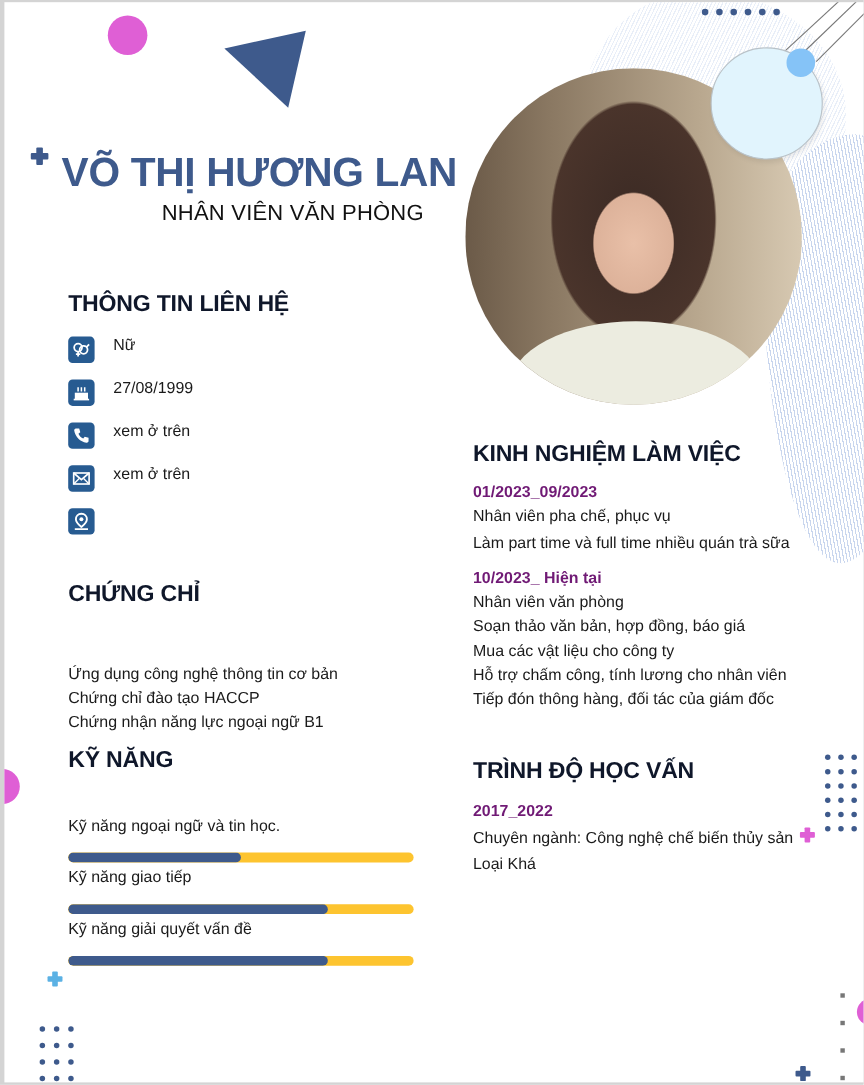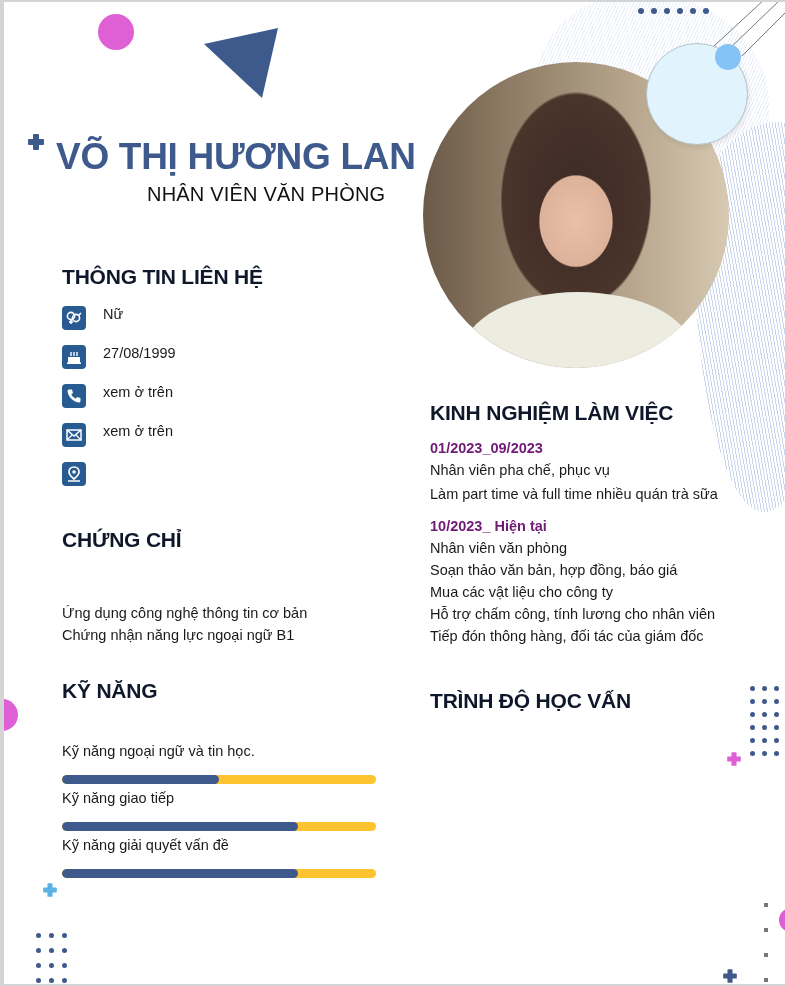--- a/index.html
+++ b/index.html
@@ -185,20 +185,21 @@
             <circle cx="9" cy="7" r="1.8" fill="#fff"></circle>
             <line x1="3" y1="16" x2="15" y2="16" stroke="#fff" stroke-width="1.5"></line>
           </svg>
       </span>
     </div>
   </div>
 
   <div class="abs section-title cert-title">CHỨNG CHỈ</div>
   <div class="abs cert-list">
     <div>Ứng dụng công nghệ thông tin cơ bản</div>
+    <div>Chứng chỉ đào tạo HACCP</div>
     <div>Chứng nhận năng lực ngoại ngữ B1</div>
   </div>
 
   <div class="abs section-title skills-title">KỸ NĂNG</div>
   <div class="skill" style="top:698px">
     <div class="skill-label">Kỹ năng ngoại ngữ và tin học.</div>
     <div class="skill-bar" style="top:32px">
       <div class="skill-fill" style="width: 50%;"></div>
     </div>
   </div>
@@ -224,20 +225,25 @@
   <div class="exp-block" style="top:513px">
     <div class="exp-period">10/2023_ Hiện tại</div>
     <div>Nhân viên văn phòng</div>
     <div>Soạn thảo văn bản, hợp đồng, báo giá</div>
     <div>Mua các vật liệu cho công ty</div>
     <div>Hỗ trợ chấm công, tính lương cho nhân viên</div>
     <div>Tiếp đón thông hàng, đối tác của giám đốc</div>
   </div>
 
   <div class="abs section-title edu-title">TRÌNH ĐỘ HỌC VẤN</div>
+  <div class="exp-block" style="top:724px;line-height:24px">
+    <div class="exp-period">2017_2022</div>
+    <div>Chuyên ngành: Công nghệ chế biến thủy sản</div>
+    <div>Loại Khá</div>
+  </div>
 
   <div class="abs dots-grid dots-right">
     <span></span>
       <span></span>
       <span></span>
       <span></span>
       <span></span>
       <span></span>
     <span></span>
       <span></span>

